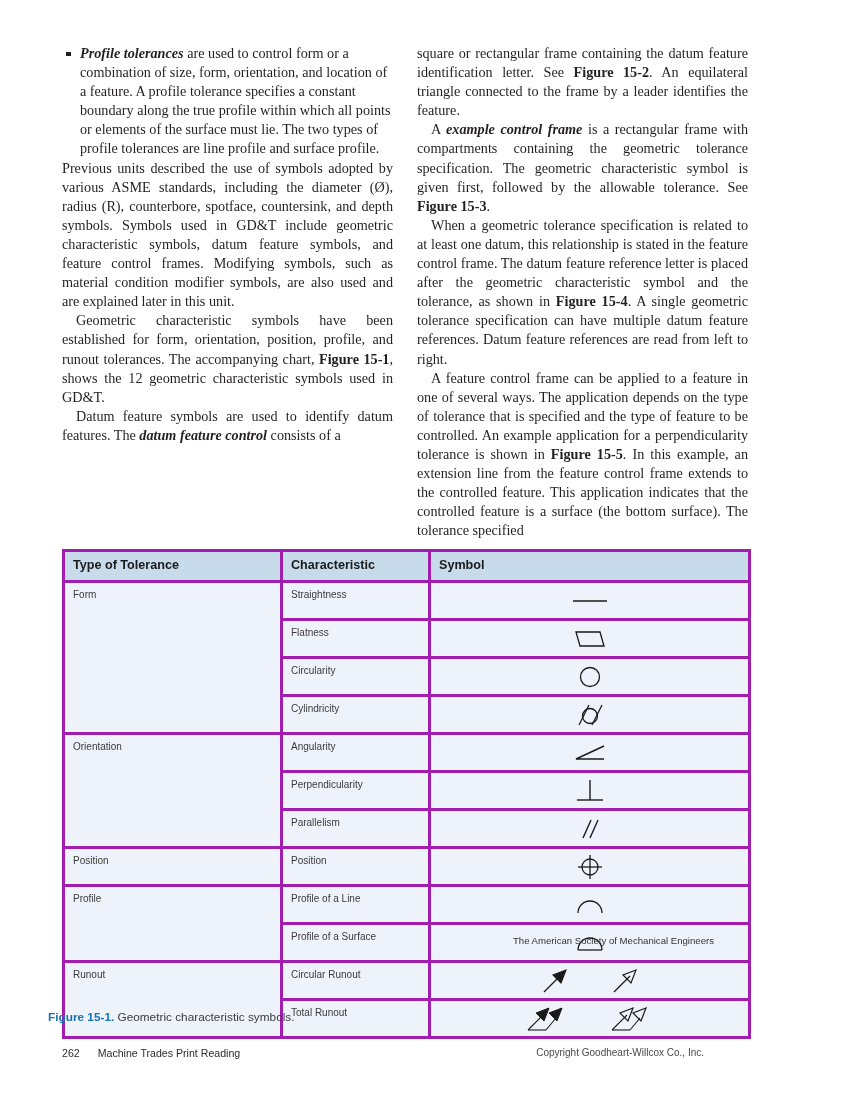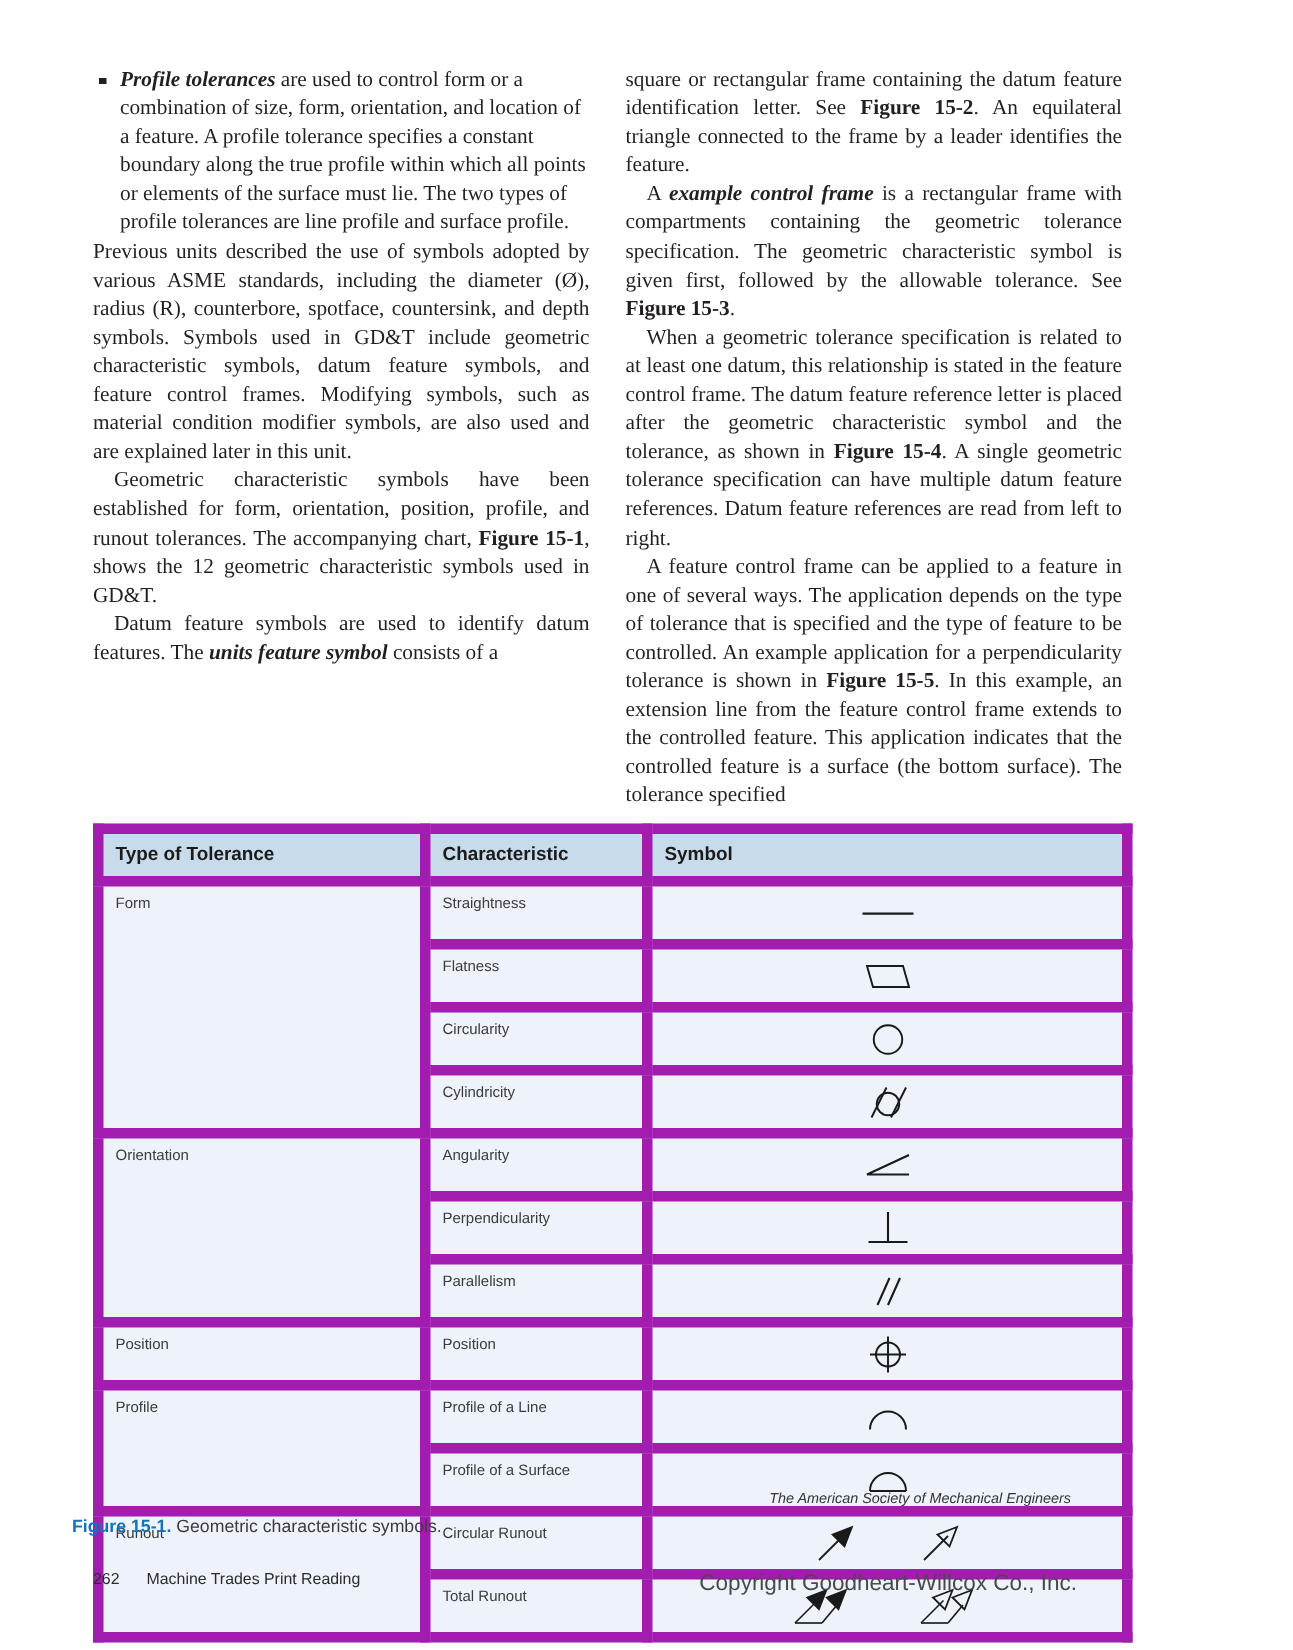--- a/index.html
+++ b/index.html
@@ -88,21 +88,21 @@
     position: absolute;
     left: 62px;
     top: 549px;
     width: 686px;
     border-collapse: collapse;
     table-layout: fixed;
     background: #eef2fb;
   }
   .fig-table th,
   .fig-table td {
-    border: 7px solid #a21caf;
+    border: 3px solid #a21caf;
     font-family: "Liberation Sans", sans-serif;
     vertical-align: top;
     background: #eef2fb;
   }
   .fig-table thead th {
     background: #c8dbeb;
     font-size: 12.6px;
     font-weight: bold;
     color: #1b1b1b;
     text-align: left;
@@ -133,23 +133,22 @@
   }
   .sym-wrap.pair { gap: 36px; }
 
   .r-h1 td { height: 23px; }
   .r-h2 td { height: 23px; }
 
   
   .credit {
     position: absolute;
     right: 62px;
-    top: 994px;
-    font-family: "Liberation Sans", sans-serif;
-    font-style: italic;
+    top: 935px;
+    font-family: "Liberation Sans", sans-serif;
     font-size: 9.6px;
     color: #333333;
     text-align: right;
     margin-left: 24px;
   }
   .caption {
     position: absolute;
     left: 48px;
     top: 1010px;
     font-family: "Liberation Sans", sans-serif;
@@ -168,24 +167,24 @@
     top: 1047px;
     font-family: "Liberation Sans", sans-serif;
     font-size: 10.6px;
     color: #2b2b2b;
     display: flex;
     gap: 18px;
   }
   .footer-left .pageno { font-weight: normal; }
   .footer-right {
     position: absolute;
-    right: 58px;
+    right: 72px;
     top: 1047px;
     font-family: "Liberation Sans", sans-serif;
-    font-size: 15px;
+    font-size: 10px;
     color: #4a4a4a;
     text-align: right;
   }
 
   svg { display: block; overflow: visible; }
 </style>
 </head>
 <body>
 
 <div class="page">
@@ -198,21 +197,21 @@
         <li>
           <span class="bi">Profile tolerances</span><span> are used to control form or a combination of size, form, orientation, and location of a feature. A profile tolerance specifies a constant boundary along the true profile within which all points or elements of the surface must lie. The two types of profile tolerances are line profile and surface profile.</span>
         </li>
       </ul>
 
 
       <p class="body noindent">Previous units described the use of symbols adopted by various ASME standards, including the diameter (Ø), radius (R), counterbore, spotface, countersink, and depth symbols. Symbols used in GD&amp;T include geometric characteristic symbols, datum feature symbols, and feature control frames. Modifying symbols, such as material condition modifier symbols, are also used and are explained later in this unit.</p>
 
       <p class="body"><span>Geometric characteristic symbols have been established for form, orientation, position, profile, and runout tolerances. The accompanying chart, </span><span class="b">Figure 15-1</span><span>, shows the 12 geometric characteristic symbols used in GD&amp;T.</span></p>
 
-      <p class="body"><span>Datum feature symbols are used to identify datum features. The </span><span class="bi">units feature symbol</span><span> consists of a</span></p>
+      <p class="body"><span>Datum feature symbols are used to identify datum features. The </span><span class="bi">datum feature control</span><span> consists of a</span></p>
     </div>
 
     <div class="col">
 
       <p class="body noindent"><span>square or rectangular frame containing the datum feature identification letter. See </span><span class="b">Figure 15-2</span><span>. An equilateral triangle connected to the frame by a leader identifies the feature.</span></p>
 
       <p class="body"><span>A </span><span class="bi">example control frame</span><span> is a rectangular frame with compartments containing the geometric tolerance specification. The geometric characteristic symbol is given first, followed by the allowable tolerance. See </span><span class="b">Figure 15-3</span><span>.</span></p>
 
       <p class="body"><span>When a geometric tolerance specification is related to at least one datum, this relationship is stated in the feature control frame. The datum feature reference letter is placed after the geometric characteristic symbol and the tolerance, as shown in </span><span class="b">Figure 15-4</span><span>. A single geometric tolerance specification can have multiple datum feature references. Datum feature references are read from left to right.</span></p>
 

